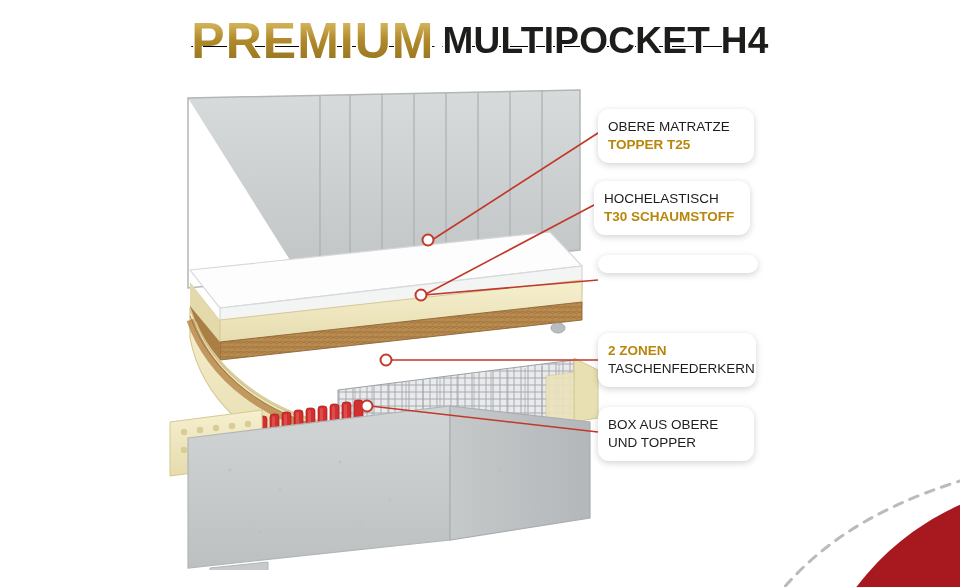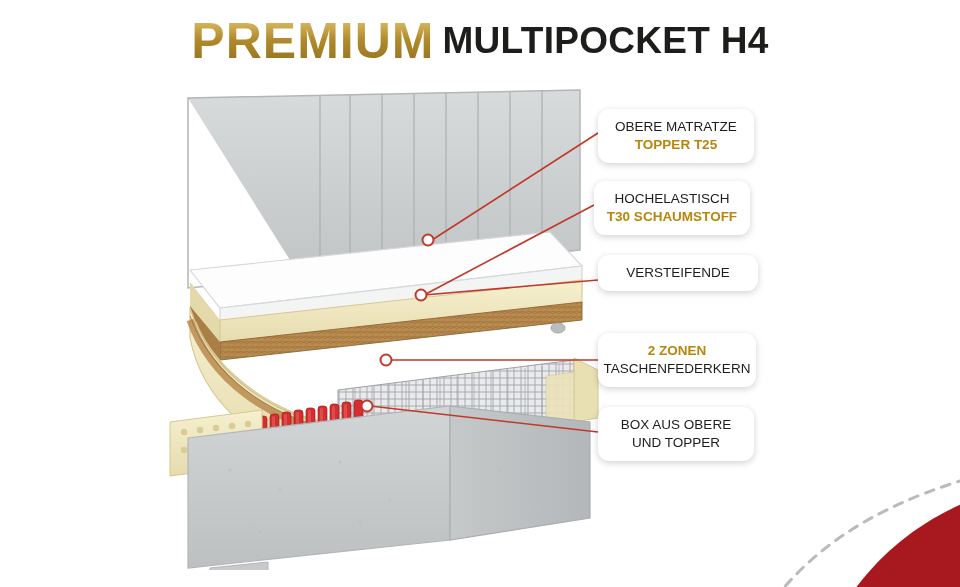--- a/index.html
+++ b/index.html
@@ -30,20 +30,21 @@
   #corner-br { bottom: -40px; right: -30px; width: 330px; height: 190px; }
   #corner-bl { bottom: -30px; left: -10px; width: 120px; height: 90px; }
 
   
   #title-wrap {
     position: absolute;
     left: 0; right: 0;
     top: 12px;
     text-align: center;
     white-space: nowrap;
+    text-decoration: underline;
   }
   #title-premium {
     font-size: 50px;
     font-weight: bold;
     letter-spacing: 1px;
     color: #b89133;
     background: linear-gradient(180deg, #e8cc78 0%, #b08a2b 48%, #8f6f1e 100%);
     -webkit-background-clip: text;
     background-clip: text;
     color: transparent;
@@ -67,22 +68,22 @@
     height: 500px;
   }
 
   
   .callout {
     position: absolute;
     box-sizing: border-box;
     background: #ffffff;
     border-radius: 11px;
     box-shadow: 0 2px 7px rgba(0,0,0,0.18);
-    text-align: center;
-    padding: 9px 2px;
+    text-align: left;
+    padding: 9px 10px;
     font-size: 13.5px;
     line-height: 1.32;
     color: #1d1d1b;
     width: 156px;
   }
   .callout .line1 { display: block; }
   .callout .line2 { display: block; }
   .gold {
     color: #b8860b;
     font-weight: bold;
@@ -305,21 +306,20 @@
     <span class="line1 plain">OBERE MATRATZE</span>
     <span class="line2 gold">TOPPER T25</span>
   </div>
 
   <div class="callout" id="callout-1">
     <span class="line1 plain">HOCHELASTISCH</span>
     <span class="line2 gold">T30 SCHAUMSTOFF</span>
   </div>
 
   <div class="callout" id="callout-2">
-    <span class="line1 plain">VERSTEIFENDE</span>
   </div>
 
   <div class="callout" id="callout-3">
     <span class="line1 gold">2 ZONEN</span>
     <span class="line2 plain">TASCHENFEDERKERN</span>
   </div>
 
   <div class="callout" id="callout-4">
     <span class="line1 plain">BOX AUS OBERE</span>
     <span class="line2 plain">UND TOPPER</span>

